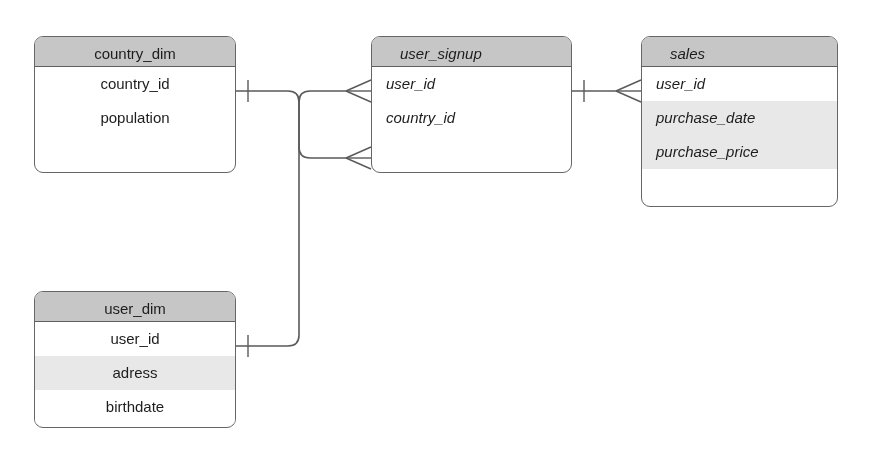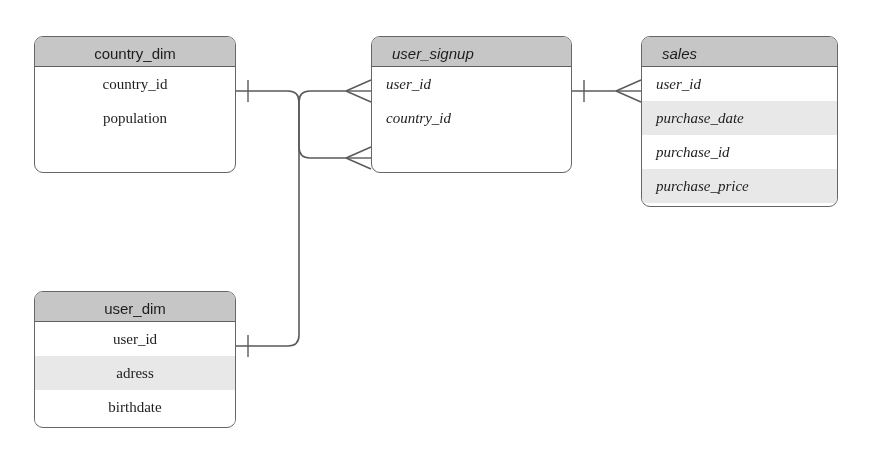--- a/index.html
+++ b/index.html
@@ -69,36 +69,35 @@
   }
   .entity-field {
     box-sizing: border-box;
     height: 34px;
     line-height: 34px;
     background: #ffffff;
     color: #1d1d1d;
     font-size: 15px;
     white-space: nowrap;
     overflow: hidden;
-    font-family: Liberation Serif, serif;
   }
   .entity-field.alt {
     background: #e8e8e8;
   }
   
   .entity.align-center .entity-header,
   .entity.align-center .entity-field {
     text-align: center;
     font-style: normal;
   }
   
   .entity.align-left .entity-header {
     text-align: left;
     font-style: italic;
-    padding-left: 20px;
+    padding-left: 28px;
   }
   .entity.align-left .entity-field {
     text-align: left;
     font-style: italic;
     padding-left: 14px;
   }
 </style>
 </head>
 <body>
 
@@ -155,21 +154,20 @@
   <div class="entity align-left" style="left:371px; top:36px; width:201px; height:137px;">
     <div class="entity-header">user_signup</div>
     <div class="entity-field">user_id</div>
     <div class="entity-field">country_id</div>
   </div>
 
   <div class="entity align-left" style="left:641px; top:36px; width:197px; height:171px;">
     <div class="entity-header">sales</div>
     <div class="entity-field">user_id</div>
     <div class="entity-field alt">purchase_date</div>
-    <div class="entity-field">purchase_id</div>
     <div class="entity-field alt">purchase_price</div>
   </div>
 
   <div class="entity align-center" style="left:34px; top:291px; width:202px; height:137px;">
     <div class="entity-header">user_dim</div>
     <div class="entity-field">user_id</div>
     <div class="entity-field alt">adress</div>
     <div class="entity-field">birthdate</div>
   </div>
 

